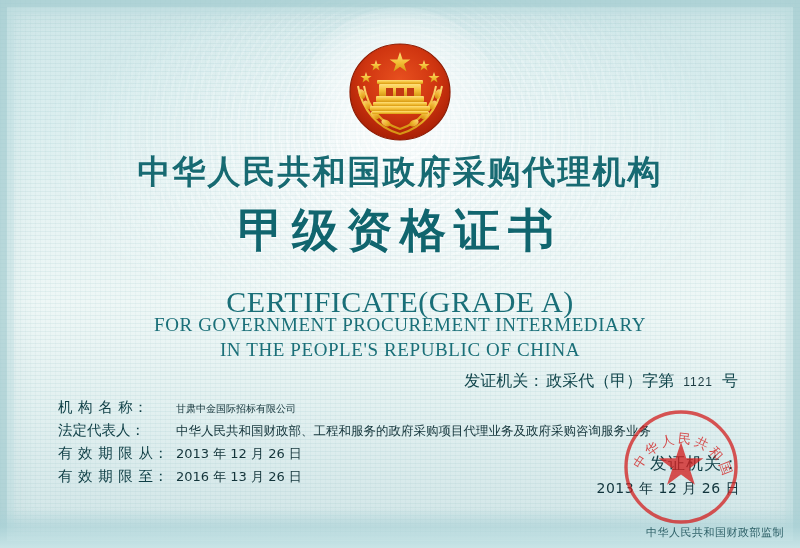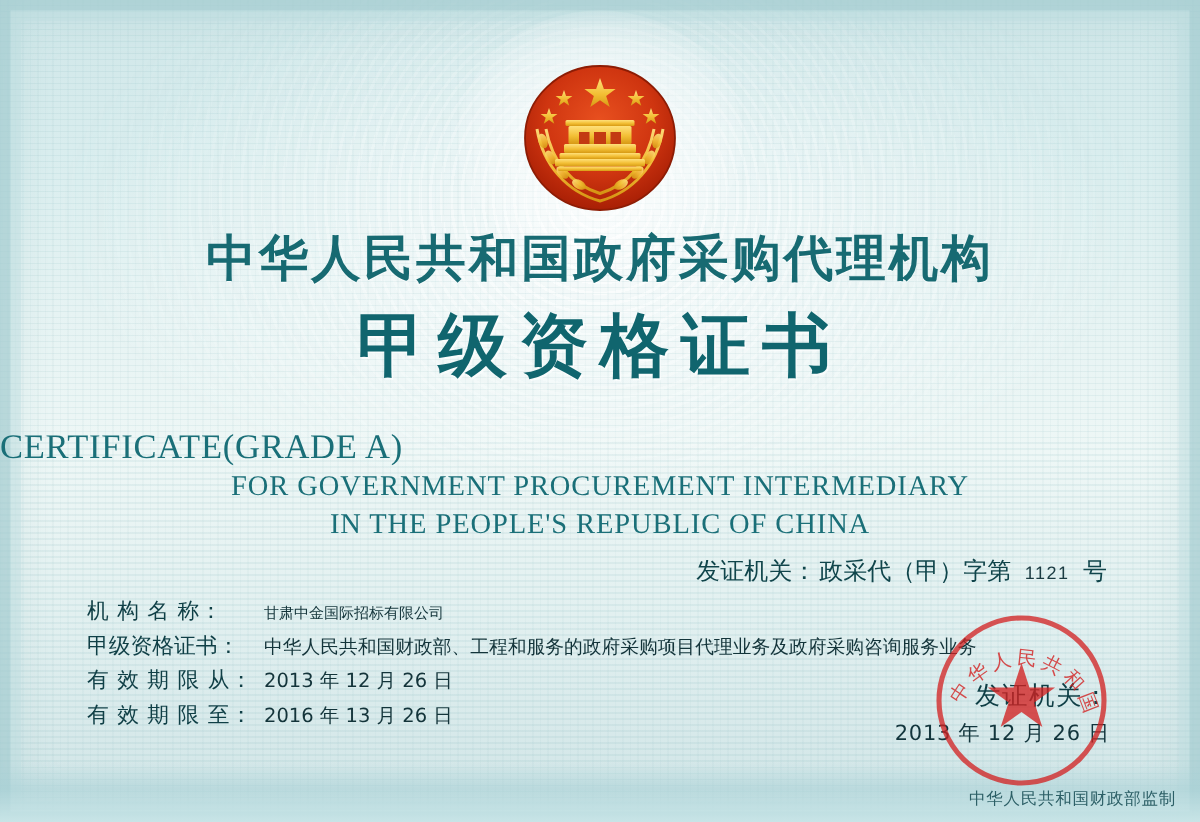--- a/index.html
+++ b/index.html
@@ -110,23 +110,23 @@
     font-size: 46px;
     letter-spacing: 8px;
     color: #10656e;
     text-shadow: 1px 1px 0 rgba(255,255,255,0.65);
     white-space: nowrap;
   }
   .title-en-1 {
     position: absolute;
     top: 285px;
     left: 0; right: 0;
-    text-align: left;
+    text-align: center;
     font-family: "Liberation Serif", "DejaVu Serif", serif;
-    font-size: 23px;
+    font-size: 30px;
     letter-spacing: 0.5px;
     color: #1a6f78;
   }
   .title-en-2 {
     position: absolute;
     top: 314px;
     left: 0; right: 0;
     text-align: center;
     font-family: "Liberation Serif", "DejaVu Serif", serif;
     font-size: 19px;
@@ -329,21 +329,21 @@
     <span class="num">1121</span>
     <span>号</span>
   </div>
 
   <div class="fields">
     <div class="field-row">
       <span class="field-label">机 构 名 称：</span>
       <span class="field-value big">甘肃中金国际招标有限公司</span>
     </div>
     <div class="field-row">
-      <span class="field-label wide">甲级资格证书：</span>
+      <span class="field-label wide">法定代表人：</span>
       <span class="field-value">中华人民共和国财政部、工程和服务的政府采购项目代理业务及政府采购咨询服务业务</span>
     </div>
     <div class="field-row">
       <span class="field-label">有 效 期 限 从：</span>
       <span class="date-value">2013 年 12 月 26 日</span>
     </div>
     <div class="field-row">
       <span class="field-label">有 效 期 限 至：</span>
       <span class="date-value">2016 年 13 月 26 日</span>
     </div>

